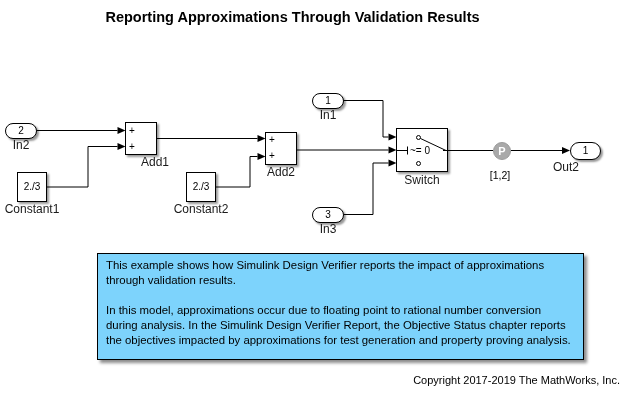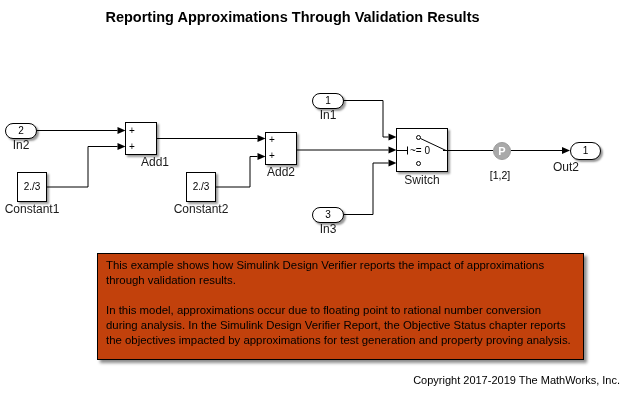--- a/index.html
+++ b/index.html
@@ -26,21 +26,21 @@
   }
   .switch-op{position:absolute;left:13px;top:16px;font-size:10px;line-height:11px;}
   .probe{
     position:absolute;left:493px;top:142px;width:18px;height:18px;border-radius:50%;
     background:#a9a9a9;border:1px solid #9c9c9c;box-sizing:border-box;
     color:#fff;font-size:11px;font-weight:bold;text-align:center;line-height:16px;
   }
   .annotation{position:absolute;font-size:10.5px;margin-top:48px;}
   .textbox{
     position:absolute;left:97px;top:253px;width:487px;height:107px;box-sizing:border-box;
-    border:1px solid #000;background:#c2410c;box-shadow:3px 3px 3px rgba(0,0,0,0.45);
+    border:1px solid #000;background:#7dd3fc;box-shadow:3px 3px 3px rgba(0,0,0,0.45);
     padding:4px 8px;font-size:11.4px;line-height:15px;
   }
   .textbox p{margin:0;}
   .textbox p + p{margin-top:15px;}
   .copyright{
     position:absolute;left:0;top:374px;width:620px;text-align:right;font-size:11px;
   }
 </style>
 </head>
 <body>

